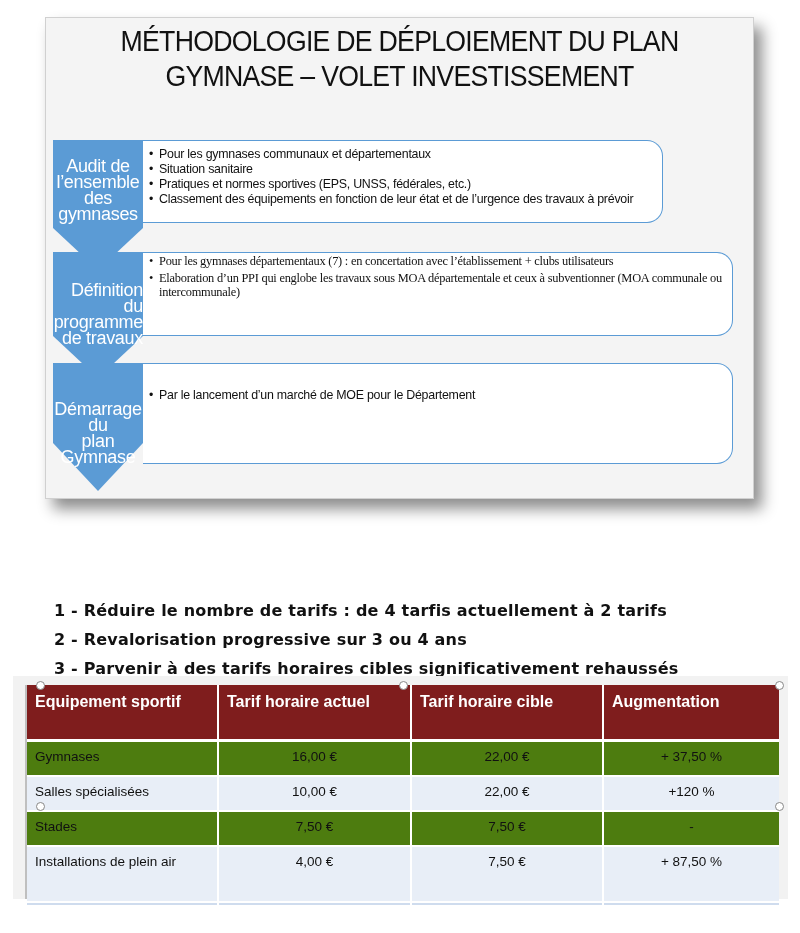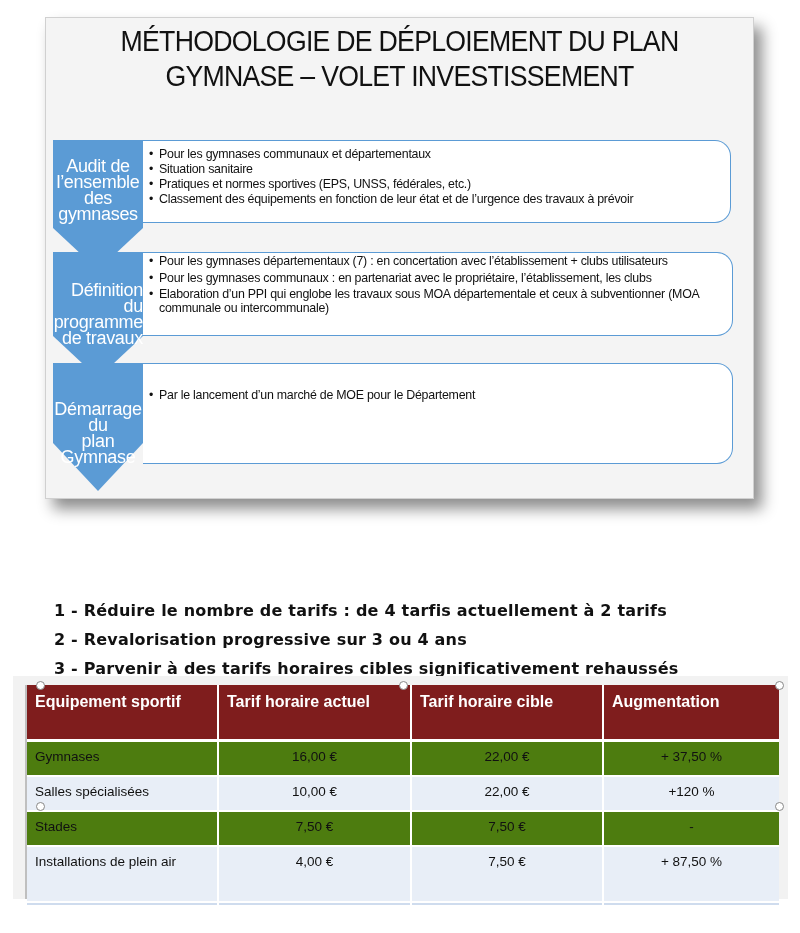--- a/index.html
+++ b/index.html
@@ -44,45 +44,44 @@
     <div class="chev">
       <svg width="90" height="145" viewBox="0 0 90 145">
           <polygon points="0,0 90,0 90,88 45,130 0,88" fill="#5b9bd5"></polygon>
         </svg>
     </div>
     <div class="chev-label" style="top:18px;">
       <div>Audit de</div>
       <div>l’ensemble</div>
       <div>des gymnases</div>
     </div>
-    <div class="box" style="top:0;width:588px;height:83px;padding-top:6px;">
+    <div class="box" style="top:0;width:520px;height:83px;padding-top:6px;">
       <ul>
         <li>Pour les gymnases communaux et départementaux</li>
         <li>Situation sanitaire</li>
         <li>Pratiques et normes sportives (EPS, UNSS, fédérales, etc.)</li>
         <li>Classement des équipements en fonction de leur état et de l’urgence des travaux à prévoir</li>
       </ul>
     </div>
   </div>
 
   <div class="step" style="top:234px;">
     <div class="chev" style="top:0;">
       <svg width="90" height="140" viewBox="0 0 90 140">
           <polygon points="0,0 90,0 90,84 45,126 0,84" fill="#5b9bd5"></polygon>
         </svg>
     </div>
     <div class="chev-label" style="top:30px;text-align:right;">
       <div>Définition du</div>
       <div>programme</div>
       <div>de travaux</div>
     </div>
-    <div class="box" style="top:0;width:590px;height:84px;padding-top:1px;line-height:14px;">
+    <div class="box" style="top:0;width:590px;height:84px;padding-top:1px;line-height:14px;font-family:Liberation Serif, serif;">
       <ul>
         <li style="margin-bottom:3px;">Pour les gymnases départementaux (7) : en concertation avec l’établissement + clubs utilisateurs</li>
-        <li style="margin-bottom:2px;">Pour les gymnases communaux : en partenariat avec le propriétaire, l’établissement, les clubs</li>
         <li>Elaboration d’un PPI qui englobe les travaux sous MOA départementale et ceux à subventionner (MOA communale ou intercommunale)</li>
       </ul>
     </div>
   </div>
 
   <div class="step" style="top:345px;">
     <div class="chev">
       <svg width="90" height="130" viewBox="0 0 90 130">
           <polygon points="0,0 90,0 90,80 45,128 0,80" fill="#5b9bd5"></polygon>
         </svg>

